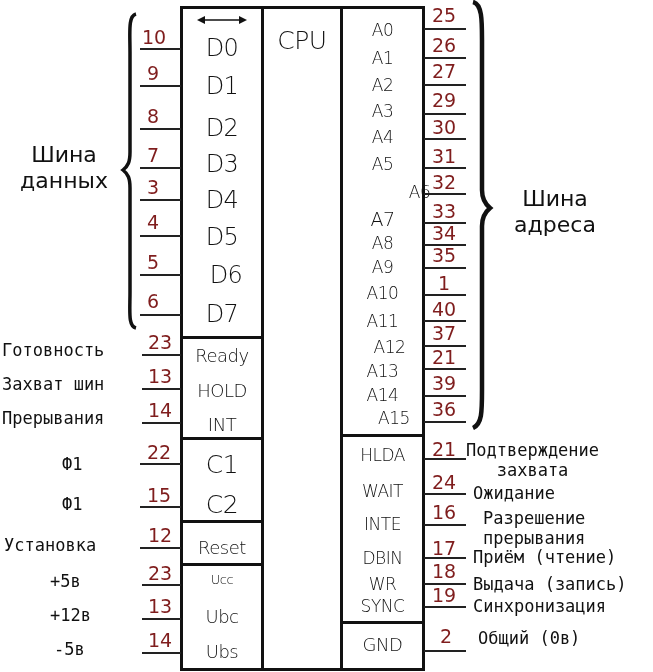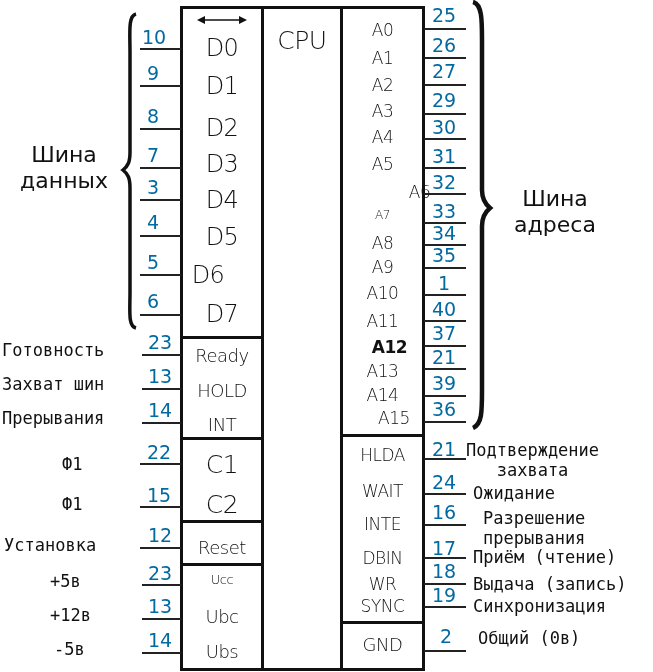--- a/index.html
+++ b/index.html
@@ -3,21 +3,21 @@
 <meta charset="utf-8">
 <style>
   html, body { margin:0; padding:0; background:#ffffff; }
   body { width:653px; height:672px; position:relative; overflow:hidden;
          font-family:"DejaVu Sans", sans-serif; color:#111; }
   .abs { position:absolute; }
   .box { position:absolute; border:3px solid #111; box-sizing:border-box; background:#fff; }
   .lbl { position:absolute; font-family:"DejaVu Sans", sans-serif; color:#111; white-space:nowrap; }
   .sig { position:absolute; font-family:"DejaVu Sans", sans-serif; font-weight:300; color:#111;
          text-align:center; white-space:nowrap; letter-spacing:-0.5px; }
-  .pinno { position:absolute; font-family:"DejaVu Sans", sans-serif; color:#0369a1; font-size:19px; white-space:nowrap; }
+  .pinno { position:absolute; font-family:"DejaVu Sans", sans-serif; color:#7f1d1d; font-size:19px; white-space:nowrap; }
   .wire { position:absolute; height:2px; background:#222; }
   .mono { font-family:"DejaVu Sans Mono", monospace; font-size:17px; }
 </style>
 </head>
 <body>
 
 <div class="box" style="left:180px;top:6px;width:84px;height:333px;"></div>
 <div class="box" style="left:180px;top:336px;width:84px;height:104px;"></div>
 <div class="box" style="left:180px;top:437px;width:84px;height:86px;"></div>
 <div class="box" style="left:180px;top:520px;width:84px;height:46px;"></div>
@@ -36,21 +36,21 @@
     <polygon points="50,7 42,3 42,11" fill="#111"></polygon>
   </svg>
 </div>
 
 <div class="sig" style="left:183px;top:34px;width:78px;font-size:24px;">D0</div>
 <div class="sig" style="left:183px;top:72px;width:78px;font-size:24px;">D1</div>
 <div class="sig" style="left:183px;top:114px;width:78px;font-size:24px;">D2</div>
 <div class="sig" style="left:183px;top:150px;width:78px;font-size:24px;">D3</div>
 <div class="sig" style="left:183px;top:186px;width:78px;font-size:24px;">D4</div>
 <div class="sig" style="left:183px;top:223px;width:78px;font-size:24px;">D5</div>
-<div class="sig" style="left:169px;top:261px;width:78px;font-size:24px;">D6</div>
+<div class="sig" style="left:187px;top:261px;width:78px;font-size:24px;">D6</div>
 <div class="sig" style="left:183px;top:300px;width:78px;font-size:24px;">D7</div>
 
 <div class="pinno" style="left:142px;top:26px;">10</div>
 <div class="wire" style="left:140px;top:48px;width:41px;"></div>
 <div class="pinno" style="left:147px;top:62px;">9</div>
 <div class="wire" style="left:140px;top:85px;width:41px;"></div>
 <div class="pinno" style="left:147px;top:105px;">8</div>
 <div class="wire" style="left:140px;top:128px;width:41px;"></div>
 <div class="pinno" style="left:147px;top:144px;">7</div>
 <div class="wire" style="left:140px;top:167px;width:41px;"></div>
@@ -121,26 +121,26 @@
 <div class="pinno" style="left:148px;top:629px;">14</div>
 <div class="wire" style="left:142px;top:652px;width:39px;"></div>
 
 <div class="sig" style="left:343px;top:20px;width:79px;font-size:17px;">A0</div>
 <div class="sig" style="left:343px;top:48px;width:79px;font-size:17px;">A1</div>
 <div class="sig" style="left:343px;top:75px;width:79px;font-size:17px;">A2</div>
 <div class="sig" style="left:343px;top:101px;width:79px;font-size:17px;">A3</div>
 <div class="sig" style="left:343px;top:127px;width:79px;font-size:17px;">A4</div>
 <div class="sig" style="left:343px;top:154px;width:79px;font-size:17px;">A5</div>
 <div class="sig" style="left:343px;top:182px;width:79px;font-size:17px;padding-left:37px;">A6</div>
-<div class="sig" style="left:343px;top:208px;width:79px;font-size:12px;">A7</div>
+<div class="sig" style="left:343px;top:208px;width:79px;font-size:19px;">A7</div>
 <div class="sig" style="left:343px;top:233px;width:79px;font-size:17px;">A8</div>
 <div class="sig" style="left:343px;top:257px;width:79px;font-size:17px;">A9</div>
 <div class="sig" style="left:343px;top:283px;width:79px;font-size:17px;">A10</div>
 <div class="sig" style="left:343px;top:311px;width:79px;font-size:17px;">A11</div>
-<div class="sig" style="left:343px;top:337px;width:93px;font-size:17px;font-weight:bold;">A12</div>
+<div class="sig" style="left:343px;top:337px;width:93px;font-size:17px;">A12</div>
 <div class="sig" style="left:343px;top:361px;width:79px;font-size:17px;">A13</div>
 <div class="sig" style="left:343px;top:385px;width:79px;font-size:17px;">A14</div>
 <div class="sig" style="left:343px;top:408px;width:102px;font-size:17px;">A15</div>
 
 <div class="pinno" style="left:432px;top:4px;">25</div>
 <div class="wire" style="left:424px;top:28px;width:42px;"></div>
 <div class="pinno" style="left:432px;top:34px;">26</div>
 <div class="wire" style="left:424px;top:57px;width:42px;"></div>
 <div class="pinno" style="left:432px;top:60px;">27</div>
 <div class="wire" style="left:424px;top:84px;width:42px;"></div>

